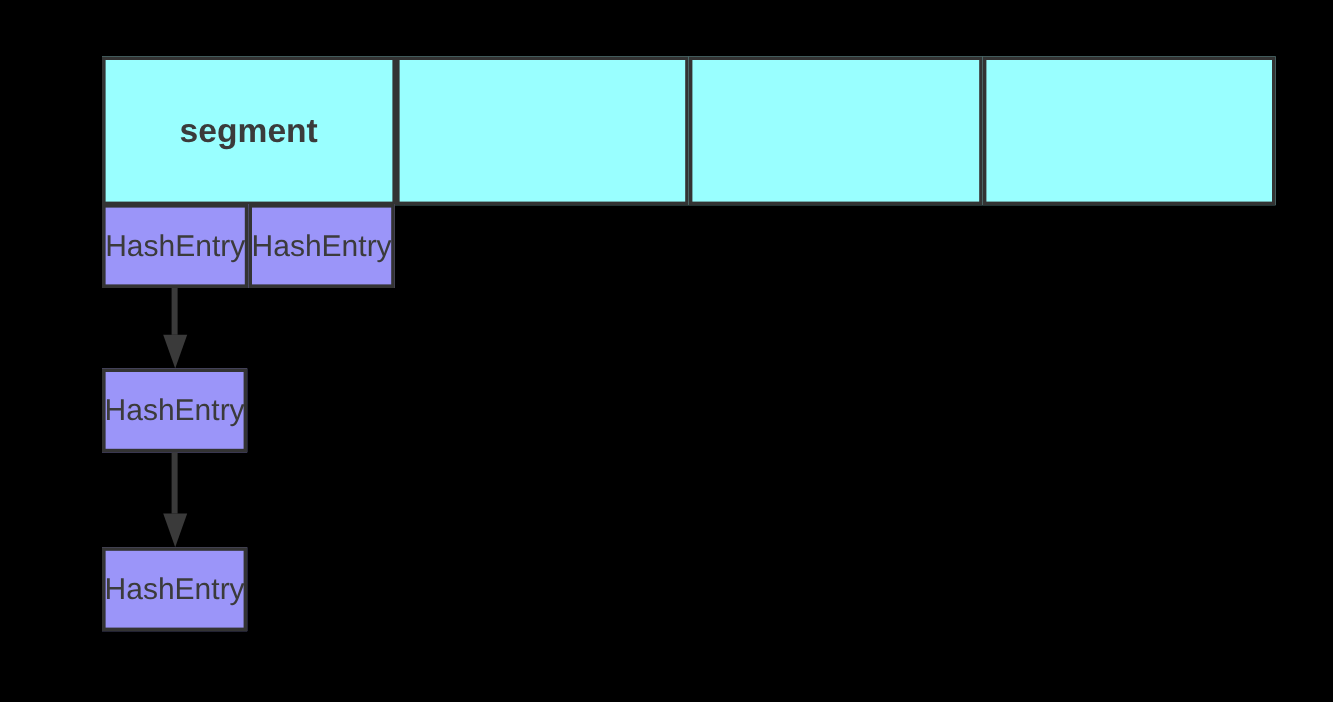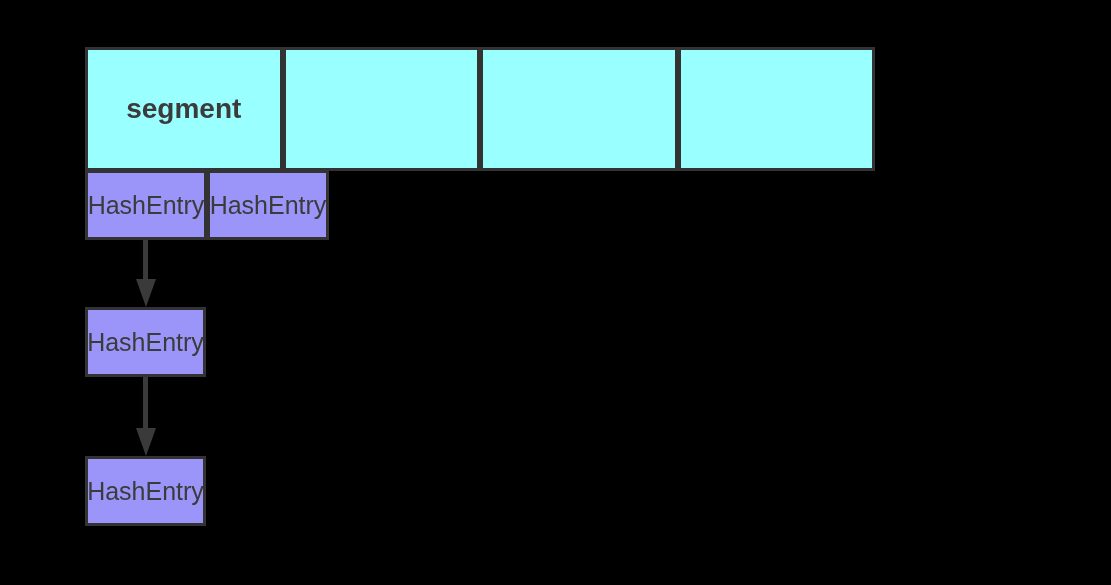--- a/index.html
+++ b/index.html
@@ -14,21 +14,21 @@
     background: var(--background, #000000);
     overflow: hidden;
     font-family: "Liberation Sans", "DejaVu Sans", sans-serif;
   }
 
   
   .segment-row {
     position: absolute;
     left: 85px;
     top: 47px;
-    width: 790px;
+    width: 978px;
     height: 124px;
     display: flex;
   }
   .segment-cell {
     flex: 1 1 0;
     border: 3px solid var(--border, #333333);
     background: var(--segment-fill, #99FFFF);
     display: flex;
     align-items: center;
     justify-content: center;

